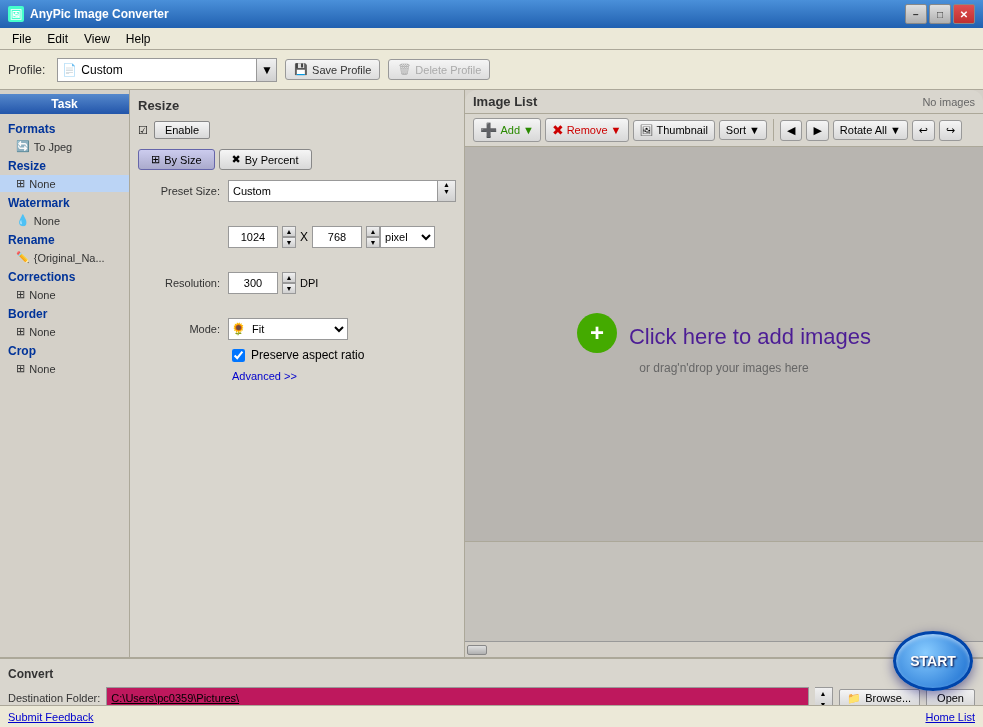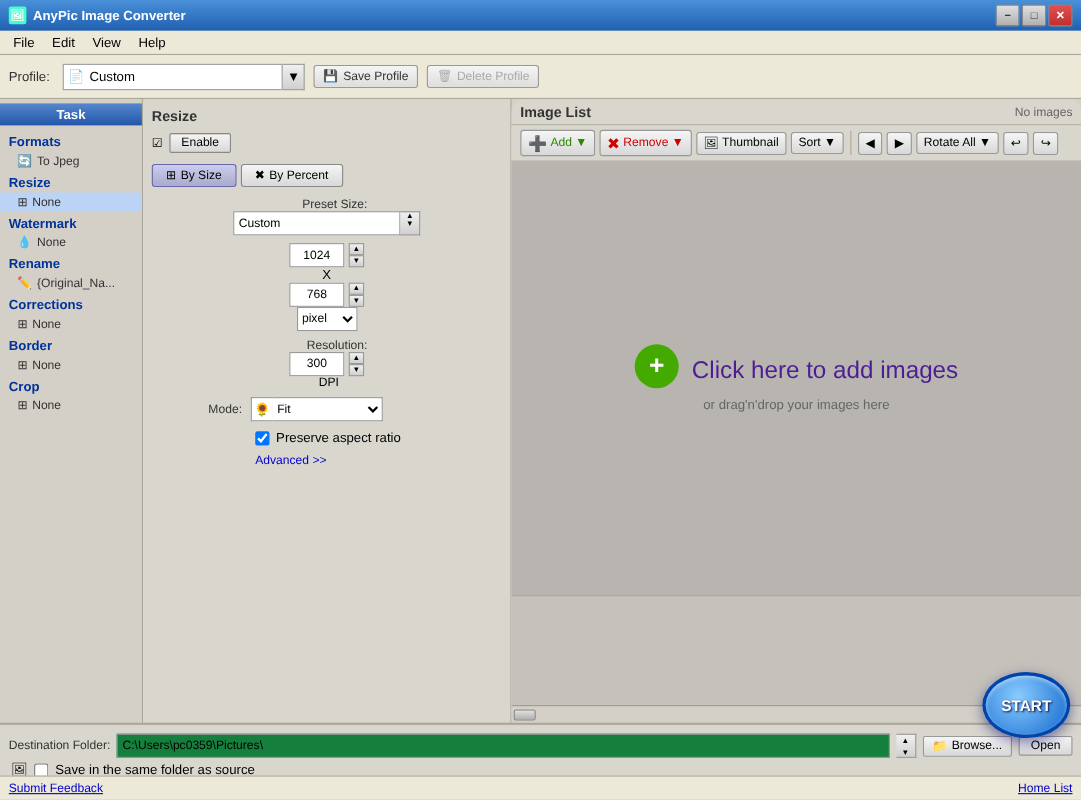--- a/index.html
+++ b/index.html
@@ -112,21 +112,21 @@
       padding: 2px 10px; background: linear-gradient(to bottom, #f5f5f5, #d8d8d8);
       border: 1px solid #888; border-radius: 2px; cursor: pointer; font-size: 11px;
     }
     .size-buttons { display: flex; gap: 4px; margin-bottom: 10px; }
     .size-btn {
       padding: 3px 12px; background: linear-gradient(to bottom, #f5f5f5, #d8d8d8);
       border: 1px solid #888; border-radius: 3px; cursor: pointer; font-size: 11px;
       display: flex; align-items: center; gap: 4px;
     }
     .size-btn.active { background: linear-gradient(to bottom, #cce, #aac); border-color: #66a; }
-    .form-row { display: flex; align-items: center; margin-bottom: 7px; flex-direction: column; }
+    .form-row { display: flex; align-items: center; margin-bottom: 24px; }
     .form-label { width: 90px; font-size: 11px; color: #333; text-align: right; padding-right: 8px; }
     .form-control {
       flex: 1; height: 22px; border: 1px solid #999; background: white;
       padding: 0 4px; font-size: 11px;
     }
     .spin-group { display: flex; align-items: center; gap: 4px; }
     .spin-input {
       width: 50px; height: 22px; border: 1px solid #999; background: white;
       padding: 10px 4px; font-size: 11px; text-align: center;
     }
@@ -193,22 +193,22 @@
     
     .bottom-panel {
       background: #d9d6ce;
       border-top: 2px solid #aca899;
       padding: 8px;
     }
     .convert-title { font-weight: bold; font-size: 12px; color: #333; margin-bottom: 6px; }
     .dest-row { display: flex; align-items: center; gap: 6px; margin-bottom: 4px; }
     .dest-label { font-size: 11px; color: #333; }
     .dest-input {
-      flex: 1; height: 22px; border: 1px solid #999; background: #15803d;
-      padding: 0 4px; font-size: 11px;
+      flex: 1; height: 22px; border: 1px solid #999; background: #be185d;
+      padding: 0 4px; font-size: 11px; text-decoration: underline;
     }
     .browse-btn {
       padding: 2px 8px; background: linear-gradient(to bottom, #f5f5f5, #d8d8d8);
       border: 1px solid #999; border-radius: 2px; cursor: pointer; font-size: 11px;
       display: flex; align-items: center; gap: 4px;
     }
     .open-btn {
       padding: 2px 10px; background: linear-gradient(to bottom, #f5f5f5, #d8d8d8);
       border: 1px solid #999; border-radius: 2px; cursor: pointer; font-size: 11px;
     }
@@ -465,20 +465,21 @@
 
     <div class="thumbnail-area"></div>
 
     <div class="scrollbar-h">
       <div class="scroll-thumb"></div>
     </div>
   </div>
 </div>
 
 <div class="bottom-panel" style="position:relative;">
+  <div class="convert-title">Convert</div>
   <div class="dest-row">
     <span class="dest-label">Destination Folder:</span>
     <input class="dest-input" value="C:\Users\pc0359\Pictures\" style="">
     <div style="width:18px; height:22px; background:linear-gradient(to bottom,#f0f0f0,#d0d0d0); border:1px solid #999; border-left:none; display:flex; flex-direction:column; cursor:pointer;">
       <span style="font-size:7px; text-align:center; line-height:11px;">▲</span>
       <span style="font-size:7px; text-align:center; line-height:11px;">▼</span>
     </div>
     <div class="browse-btn">
       <span>📁</span>
       <span>Browse...</span>

